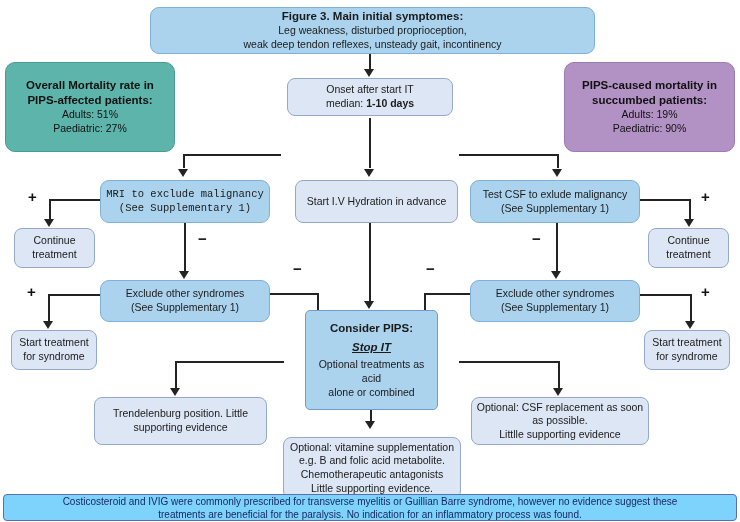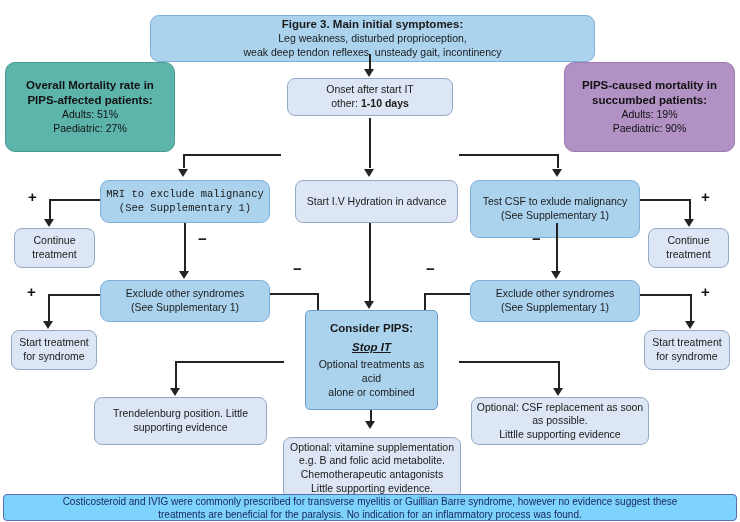--- a/index.html
+++ b/index.html
@@ -20,21 +20,21 @@
   .vl{width:2px;}
   .arr{position:absolute;width:0;height:0;border-left:5px solid transparent;
        border-right:5px solid transparent;border-top:8px solid #232323;}
   .sign{position:absolute;font-weight:bold;font-size:15px;color:#111;}
 </style>
 </head>
 <body>
 
 <div id="figure">
 
-  <div class="node blue" style="left:150px;top:7px;width:445px;height:47px;margin-top:8px;">
+  <div class="node blue" style="left:150px;top:7px;width:445px;height:47px;">
     <span class="b big">Figure 3. Main initial symptomes:</span>
     <span>Leg weakness, disturbed proprioception,</span>
     <span>weak deep tendon reflexes, unsteady gait, incontinency</span>
   </div>
 
   <div class="node teal" style="left:5px;top:62px;width:170px;height:90px;">
     <span class="b big">Overall Mortality rate in</span>
     <span class="b big">PIPS-affected patients:</span>
     <span>Adults: 51%</span>
     <span>Paediatric: 27%</span>
@@ -42,31 +42,31 @@
 
   <div class="node purple" style="left:564px;top:62px;width:171px;height:90px;">
     <span class="b big">PIPS-caused mortality in</span>
     <span class="b big">succumbed patients:</span>
     <span>Adults: 19%</span>
     <span>Paediatric: 90%</span>
   </div>
 
   <div class="node pale" style="left:287px;top:78px;width:166px;height:38px;">
     <span>Onset after start IT</span>
-    <span><span>other: </span><span class="b">1-10 days</span></span>
+    <span><span>median: </span><span class="b">1-10 days</span></span>
   </div>
 
   <div class="node blue" style="left:100px;top:180px;width:170px;height:43px;font-family:Liberation Mono, monospace;">
     <span>MRI to exclude malignancy</span>
     <span>(See Supplementary 1)</span>
   </div>
   <div class="node pale" style="left:295px;top:180px;width:163px;height:43px;">
     <span>Start I.V Hydration in advance</span>
   </div>
-  <div class="node blue" style="left:470px;top:180px;width:170px;height:58px;">
+  <div class="node blue" style="left:470px;top:180px;width:170px;height:43px;">
     <span>Test CSF to exlude malignancy</span>
     <span>(See Supplementary 1)</span>
   </div>
 
   <div class="node pale" style="left:14px;top:228px;width:81px;height:40px;">
     <span>Continue</span>
     <span>treatment</span>
   </div>
   <div class="node pale" style="left:648px;top:228px;width:81px;height:40px;">
     <span>Continue</span>

